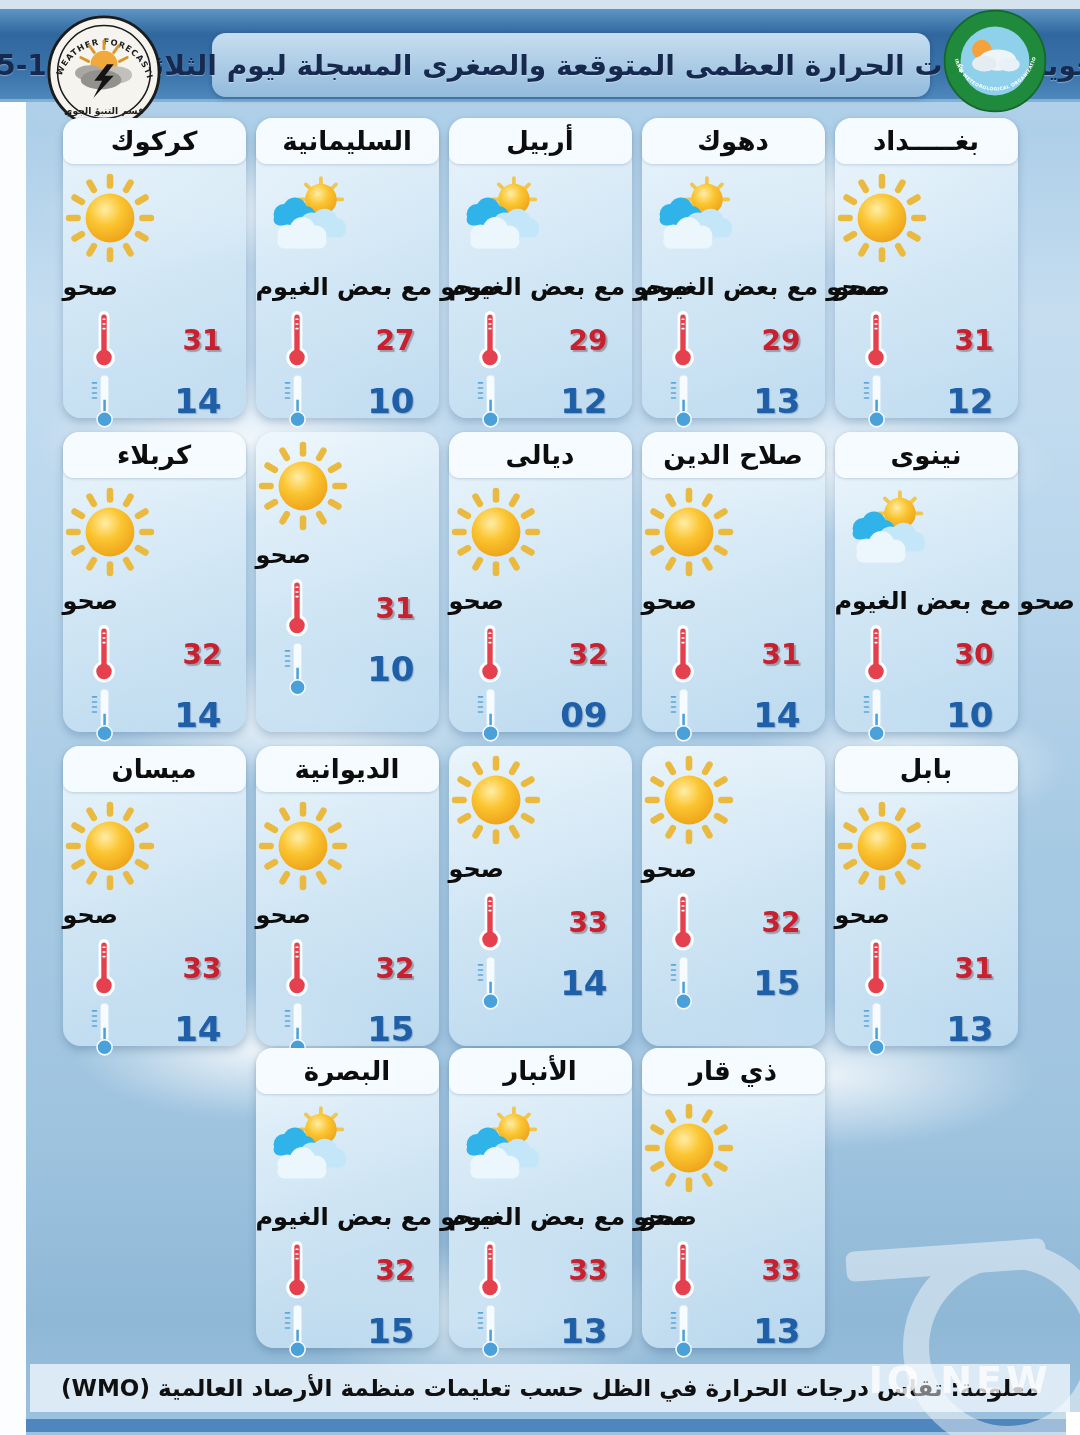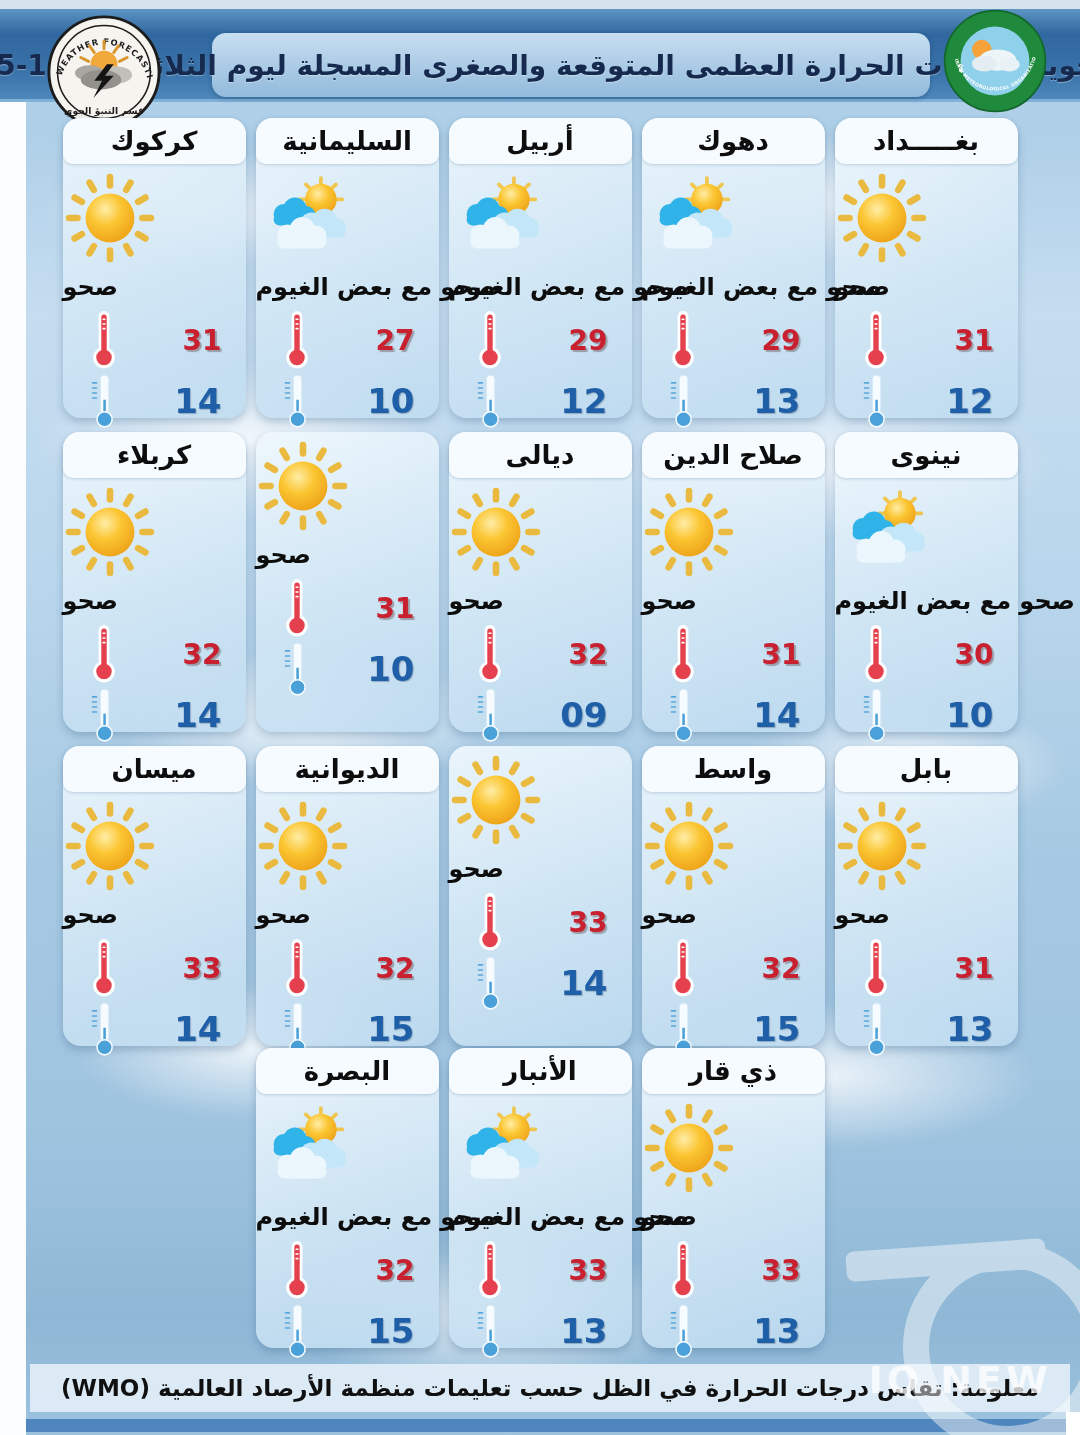--- a/index.html
+++ b/index.html
@@ -754,21 +754,20 @@
             <rect x="4" y="40" width="9" height="2.6" rx="1.3"></rect>
         </g>
         <rect x="18" y="5" width="13" height="60" rx="6.5" fill="#f6fbff" stroke="#d7e9f5" stroke-width="1.5"></rect>
         <rect x="22.5" y="44" width="4" height="24" fill="#4aa0d8"></rect>
         <circle cx="24.5" cy="75" r="12" fill="#4aa0d8" stroke="#f6fbff" stroke-width="2.5"></circle>
       </svg>
     </div>
   </div>
 
   <div class="card">
-    <div class="card-header">واسط</div>
     <div class="icon-box">
 
       <svg width="94" height="94" viewBox="0 0 100 100">
         <g fill="#eaba40">
           <rect x="46.5" y="3" width="7" height="16" rx="3.5"></rect>
           <rect x="46.5" y="3" width="7" height="16" rx="3.5" transform="rotate(30 50 50)"></rect>
           <rect x="46.5" y="3" width="7" height="16" rx="3.5" transform="rotate(60 50 50)"></rect>
           <rect x="46.5" y="3" width="7" height="16" rx="3.5" transform="rotate(90 50 50)"></rect>
           <rect x="46.5" y="3" width="7" height="16" rx="3.5" transform="rotate(120 50 50)"></rect>
           <rect x="46.5" y="3" width="7" height="16" rx="3.5" transform="rotate(150 50 50)"></rect>

